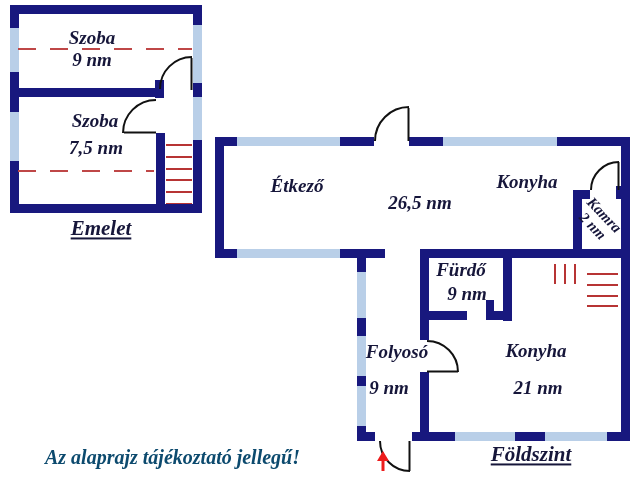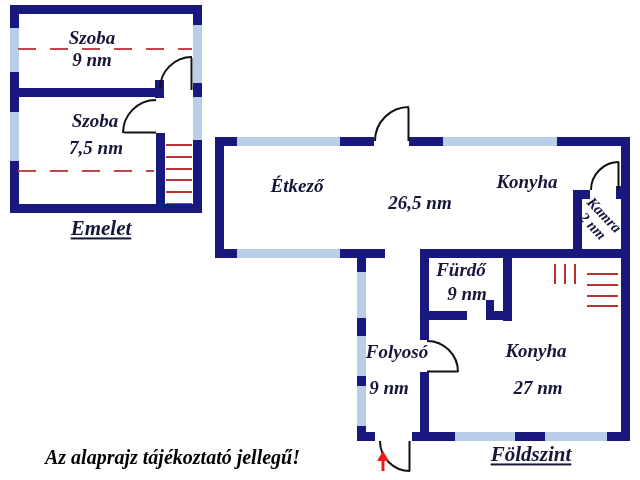--- a/index.html
+++ b/index.html
@@ -14,21 +14,21 @@
     position:absolute;color:#16163a;font-weight:bold;font-style:italic;
     font-size:19px;line-height:1;white-space:nowrap;
     transform:translate(-50%,-55%);
   }
   .lbl-floor{font-size:21px;text-decoration:underline;}
   .lbl-kamra{
     font-size:15px;text-align:center;line-height:1.05;
     transform:translate(-50%,-50%) rotate(46deg);
   }
   .lbl-note{
-    position:absolute;color:#000000;font-weight:bold;font-style:italic;
+    position:absolute;color:#0c4a6e;font-weight:bold;font-style:italic;
     font-size:20px;line-height:1;white-space:nowrap;
   }
   .dash{position:absolute;height:2px;
     background:repeating-linear-gradient(90deg,#bf4747 0 18px,transparent 18px 32px);}
   .stairs{position:absolute;
     background:repeating-linear-gradient(180deg,#b73434 0 2px,transparent 2px 11.8px);}
   .rad-v{position:absolute;
     background:repeating-linear-gradient(90deg,#b73434 0 2px,transparent 2px 10px);}
   .rad-h{position:absolute;
     background:repeating-linear-gradient(180deg,#b73434 0 2px,transparent 2px 10.8px);}
@@ -111,21 +111,21 @@
     <div class="lbl" style="left:527px;top:182px">Konyha</div>
     <div class="lbl lbl-kamra" style="left:598px;top:221px">
       <span>Kamra</span><br>
       <span>2 nm</span>
     </div>
     <div class="lbl" style="left:461px;top:270px">Fürdő</div>
     <div class="lbl" style="left:467px;top:294px">9 nm</div>
     <div class="lbl" style="left:397px;top:352px">Folyosó</div>
     <div class="lbl" style="left:389px;top:388px">9 nm</div>
     <div class="lbl" style="left:536px;top:351px">Konyha</div>
-    <div class="lbl" style="left:538px;top:388px">27 nm</div>
+    <div class="lbl" style="left:538px;top:388px">21 nm</div>
     <div class="lbl lbl-floor" style="left:531px;top:456px">Földszint</div>
   </div>
 
   <svg class="overlay" width="640" height="480" viewBox="0 0 640 480">
     <g fill="none" stroke="#111111" stroke-width="2">
       <path d="M 160 89 A 32 32 0 0 1 192 57"></path>
       <line x1="191.5" y1="58" x2="191.5" y2="90"></line>
       <path d="M 123 133 A 33 33 0 0 1 156 100"></path>
       <line x1="124" y1="132.5" x2="156" y2="132.5"></line>
       <path d="M 375 141 A 34 34 0 0 1 409 107"></path>

